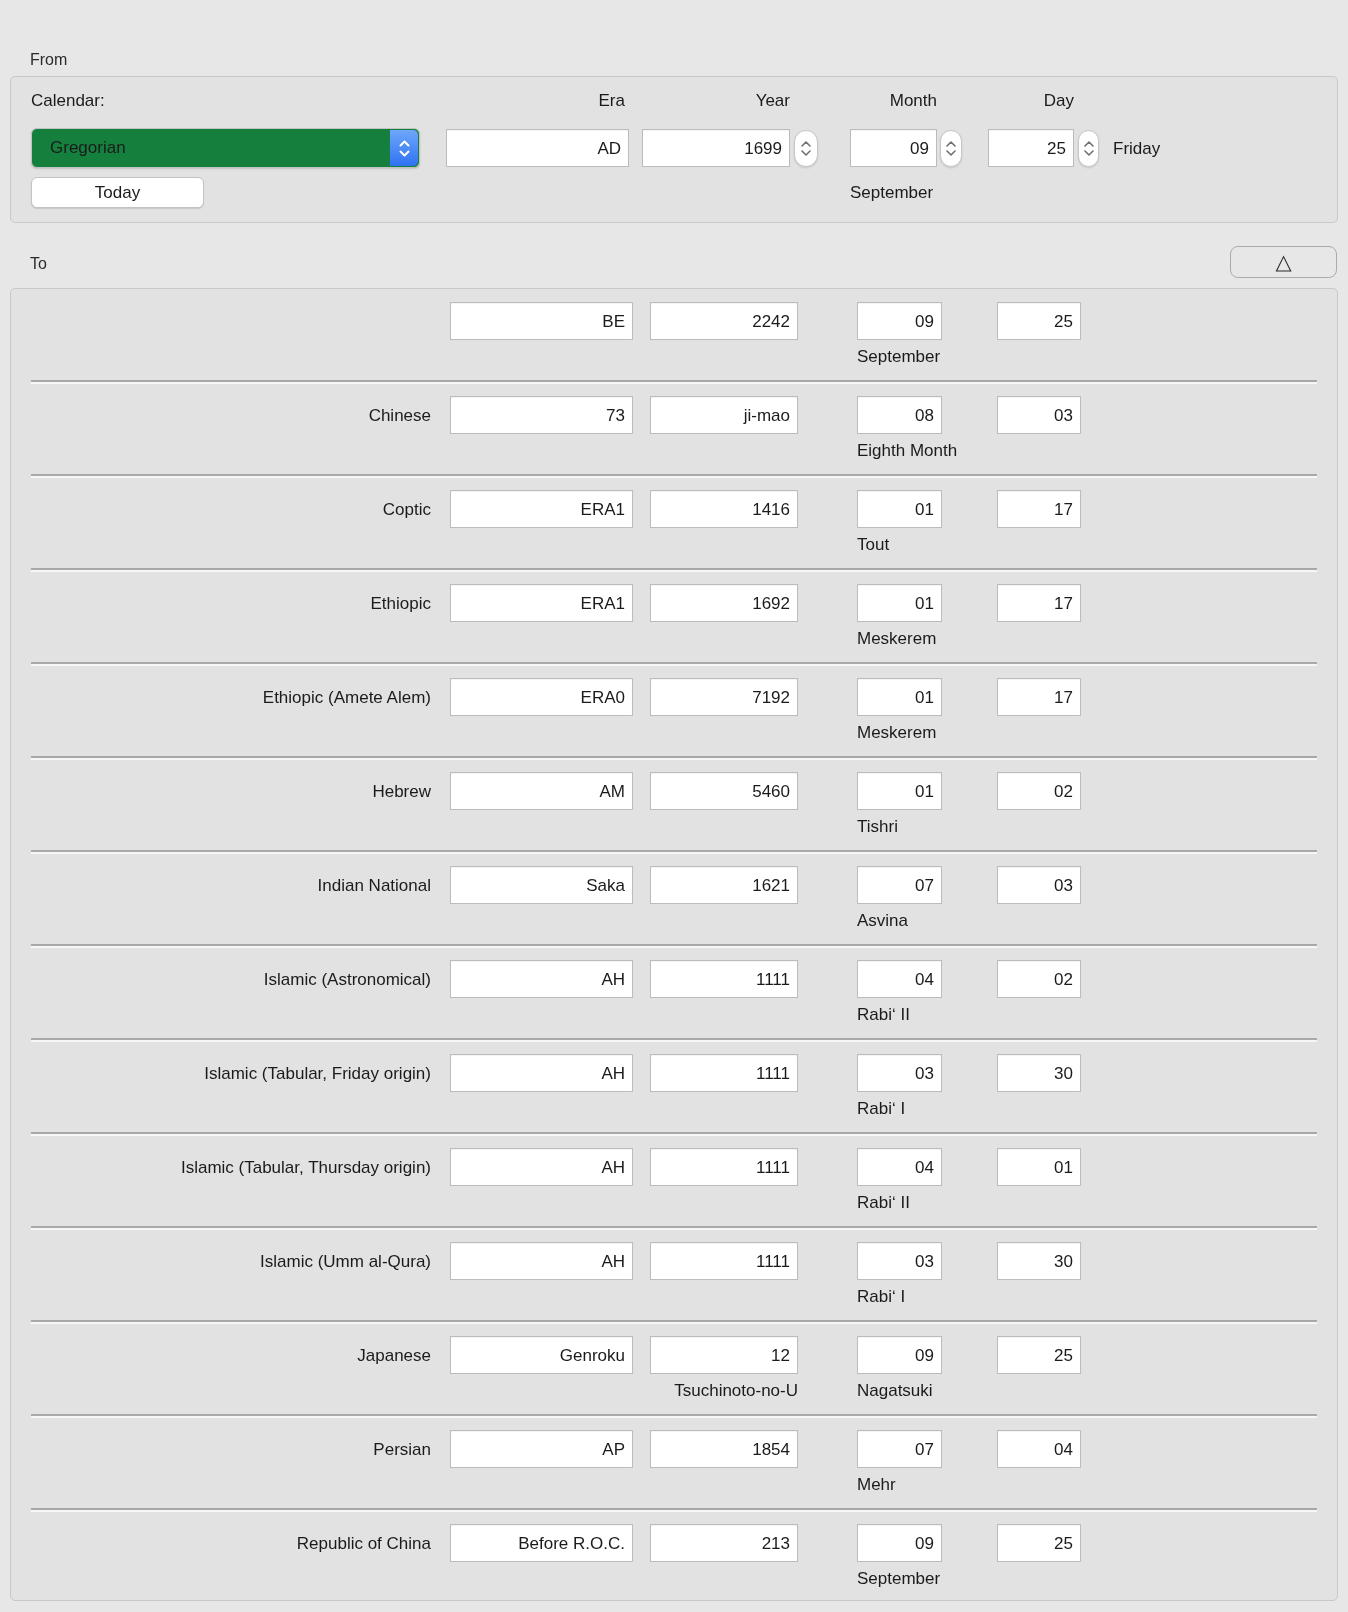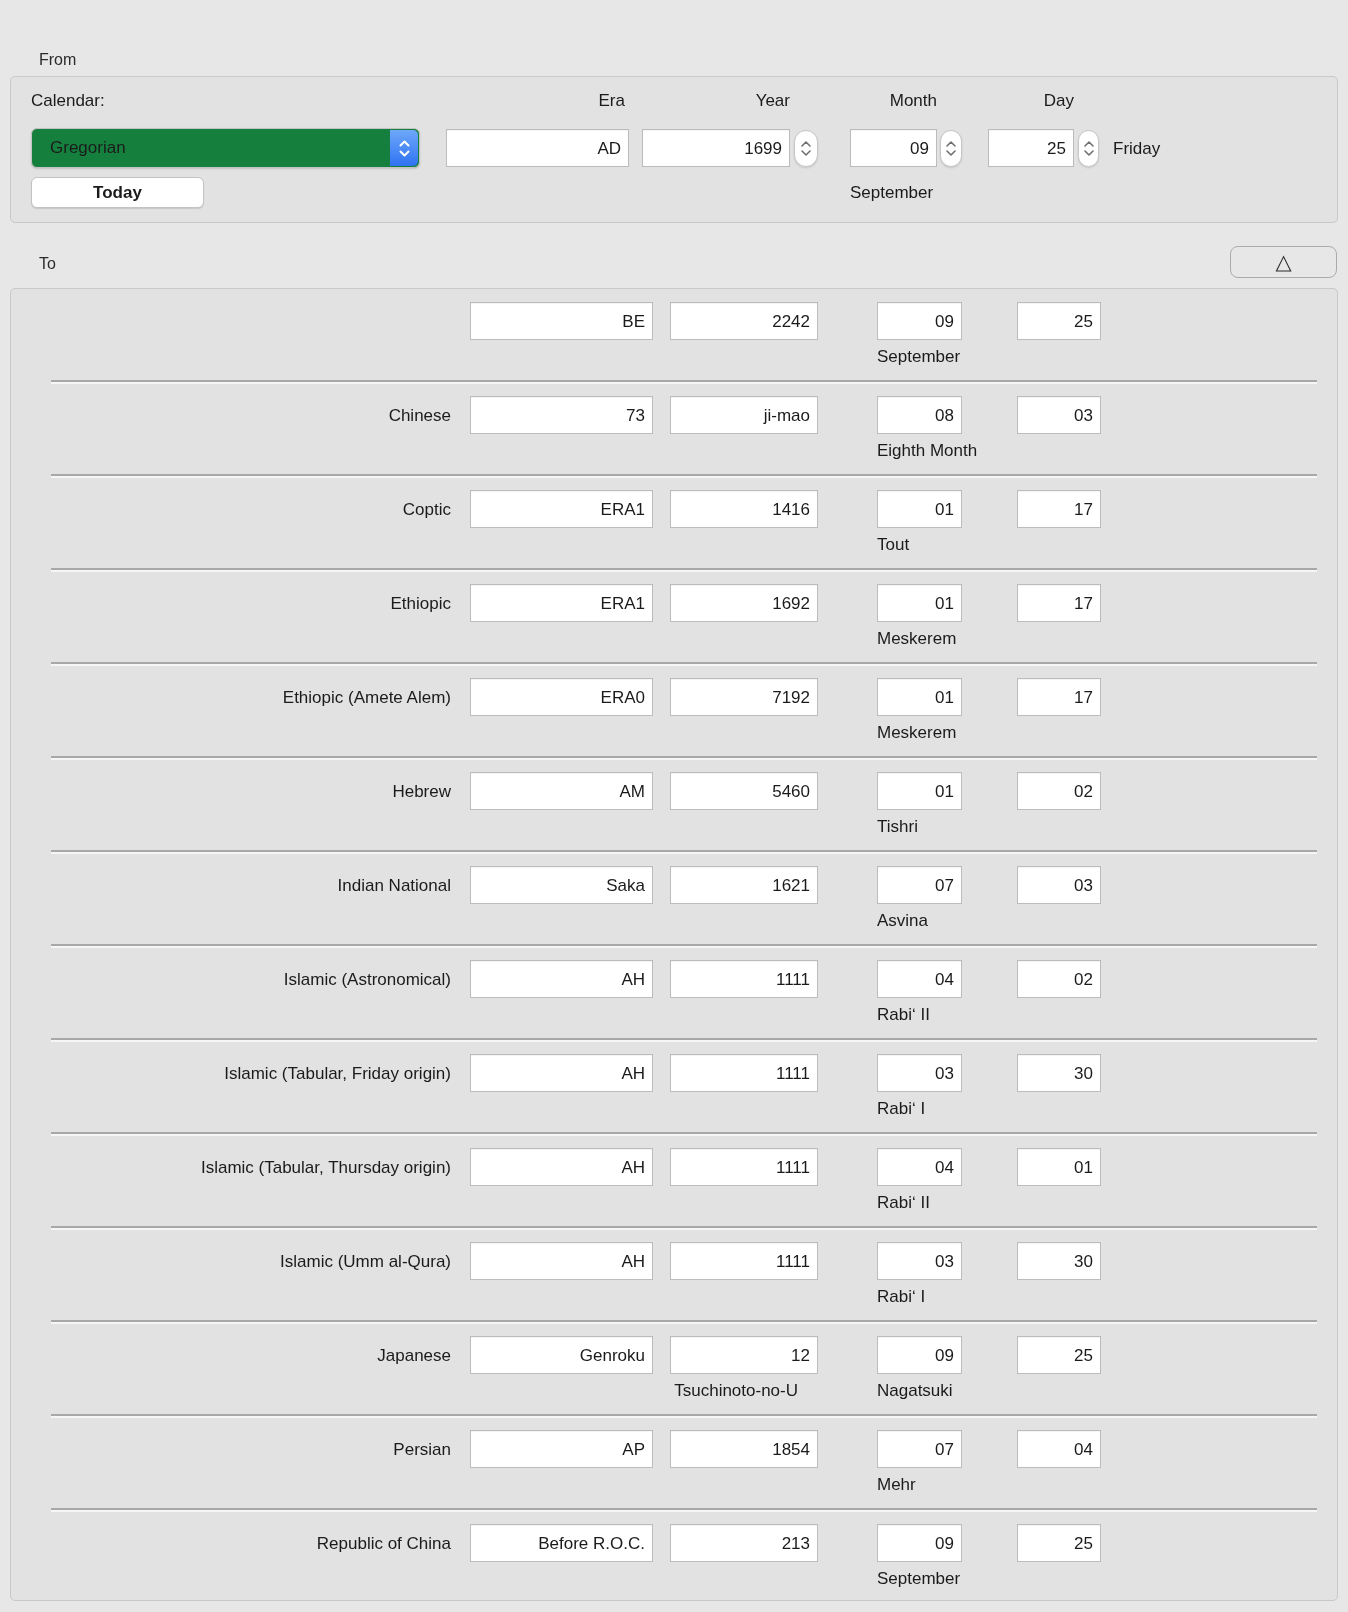--- a/index.html
+++ b/index.html
@@ -10,23 +10,23 @@
   #titlebar{position:absolute; left:0; top:0; width:1348px; height:41px;
     background:linear-gradient(180deg,#eeeeee,#d6d6d6); border-bottom:1px solid #aeaeae;}
   .window-title{position:absolute; left:0; top:0; width:100%; height:41px; line-height:41px;
     text-align:center; font-size:17px; color:#3f3f3f;}
   .light{position:absolute; top:9px; width:22px; height:22px; border-radius:50%; box-sizing:border-box;}
   .light.red{left:14px; background:#ee6a5f; border:1px solid #d8554a;}
   .light.yellow{left:53px; background:#f5bd4f; border:1px solid #d9a33f;}
   .light.green{left:92px; background:#61c454; border:1px solid #4ca73e;}
 
   
-  .section-label{position:absolute; font-size:16px; color:#2b2b2b;margin-left:9px;}
+  .section-label{position:absolute; font-size:16px; color:#2b2b2b;}
   .groupbox{position:absolute; left:10px; width:1328px; background:#e2e2e2;
-    border:1px solid #c9c9c9; border-radius:5px; box-sizing:border-box;padding-left:20px;}
+    border:1px solid #c9c9c9; border-radius:5px; box-sizing:border-box;}
   .field{position:absolute; height:38px; background:#ffffff; border:1px solid #bcbcbc;
     box-shadow:inset 0 1px 1px rgba(0,0,0,0.05);
     font-size:17px; color:#1b1b1b; line-height:38px; text-align:right;
     padding-right:7px; box-sizing:border-box; overflow:hidden; white-space:nowrap;}
   .stepper{position:absolute; width:24px; height:37px; background:#ffffff; border:1px solid #c6c6c6;
     border-radius:12px; box-sizing:border-box; box-shadow:0 1px 2px rgba(0,0,0,0.12);
     display:flex; flex-direction:column; align-items:center; justify-content:center; gap:3px;}
   .stepper svg{display:block;}
   .colhead{position:absolute; top:14px; height:21px; font-size:17px; color:#1b1b1b; text-align:right;}
 
@@ -36,21 +36,21 @@
   .popup{position:absolute; left:20px; top:51px; width:389px; height:40px; background:#15803d;
     border:1px solid #c3c3c3; border-radius:6px; box-sizing:border-box;
     box-shadow:0 1px 2px rgba(0,0,0,0.15);}
   .popup-text{position:absolute; left:18px; top:0; line-height:38px; font-size:17px; color:#1b1b1b;}
   .popup-arrows{position:absolute; right:1px; top:1px; width:28px; height:36px;
     background:linear-gradient(180deg,#6ea7fa,#2f73f2); border-radius:0 5px 5px 0;
     display:flex; flex-direction:column; align-items:center; justify-content:center; gap:3px;}
   .today-btn{position:absolute; left:20px; top:100px; width:173px; height:31px; background:#ffffff;
     border:1px solid #c3c3c3; border-radius:6px; box-sizing:border-box;
     box-shadow:0 1px 1px rgba(0,0,0,0.12); font-size:17px; color:#1b1b1b;
-    text-align:center; line-height:29px;font-weight:bold;}
+    text-align:center; line-height:29px;}
   .weekday-label{position:absolute; left:1102px; top:52px; height:40px; line-height:40px;
     font-size:17px; color:#1b1b1b;}
   .from-monthname{position:absolute; left:839px; top:106px; font-size:17px; color:#1b1b1b;}
 
   
   .disclosure-btn{position:absolute; left:1230px; top:246px; width:107px; height:32px;
     border:1.5px solid #ababab; border-radius:8px; box-sizing:border-box; background:transparent;
     text-align:center; line-height:29px; font-size:21px; color:#2b2b2b;}
   #to-box{top:288px; height:1313px; padding-top:13px; overflow:hidden;}
   .cal-row{position:relative; height:94px;}

